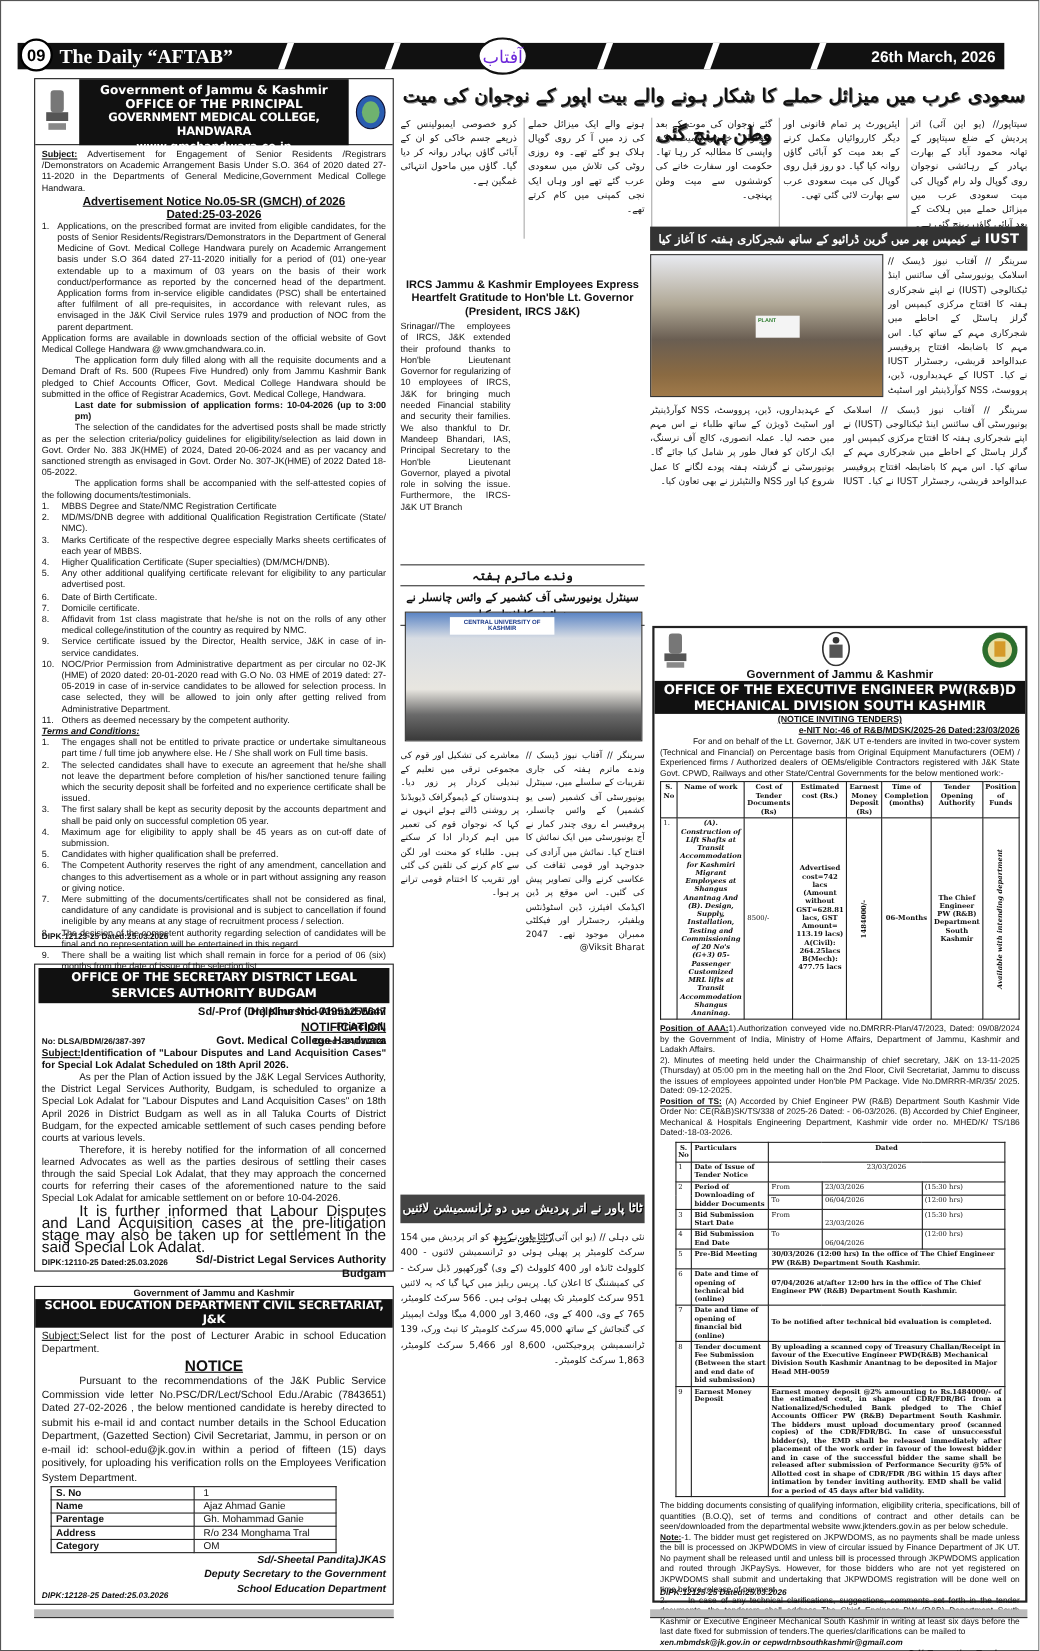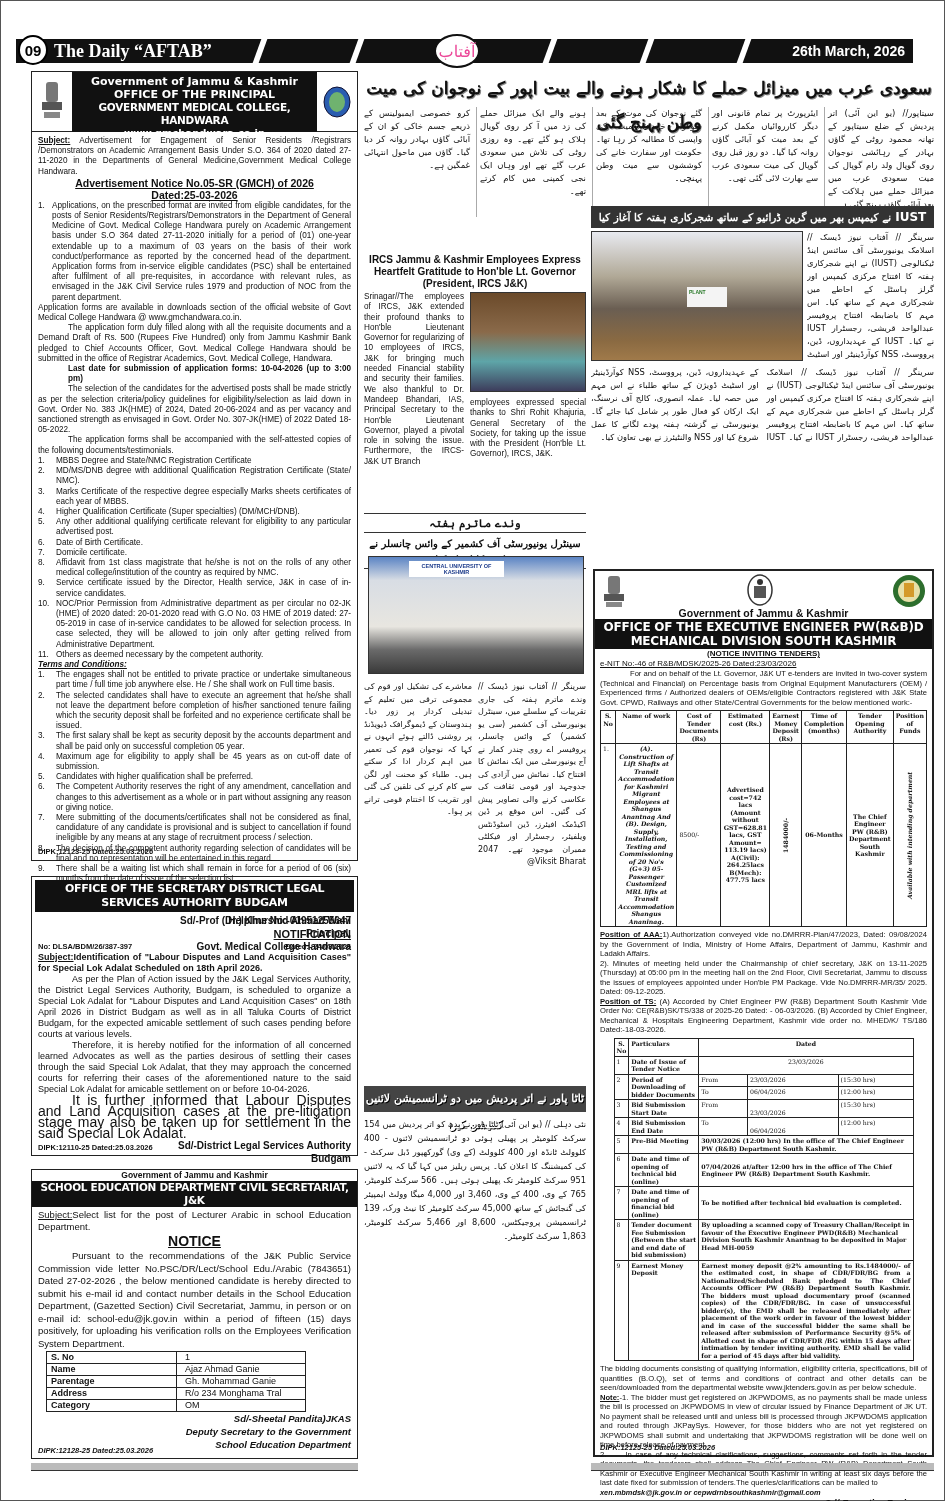--- a/index.html
+++ b/index.html
@@ -4,21 +4,21 @@
 <style>
 *{box-sizing:border-box;margin:0;padding:0}
 html,body{width:945px;height:1501px;background:#fff;overflow:hidden}
 body{font-family:"Liberation Sans",sans-serif;color:#111;position:relative}
 .page{position:absolute;left:0;top:0;width:945px;height:1501px;border:1px solid #555;background:#fff}
 .masthead{position:absolute;left:15px;top:38px;width:897px;height:24px;background:#111;color:#fff;display:flex;align-items:center}
 .mh-num{width:30px;height:30px;border-radius:50%;background:#fff;color:#000;border:2px solid #000;font-weight:bold;font-size:15px;display:flex;align-items:center;justify-content:center;margin-left:2px;margin-top:-2px}
 .mh-title{font-family:"Liberation Serif",serif;font-size:18px;margin-left:6px;font-weight:bold}
 .mh-stripes{flex:1;display:flex;justify-content:space-around;align-items:center;height:100%}
 .mh-stripes span{display:block;width:6px;height:24px;background:#fff;transform:skewX(-20deg)}
-.mh-logo{position:absolute;left:418px;top:-5px;width:46px;height:34px;border-radius:50%;background:#fff;border:2px solid #111;color:#ec4899;font-size:16px;display:flex;align-items:center;justify-content:center;font-family:"DejaVu Serif",serif}
+.mh-logo{position:absolute;left:418px;top:-5px;width:46px;height:34px;border-radius:50%;background:#fff;border:2px solid #111;color:#6d28d9;font-size:16px;display:flex;align-items:center;justify-content:center;font-family:"DejaVu Serif",serif}
 .mh-date{font-size:14px;font-weight:bold;margin-right:8px}
 .box{border:1.5px solid #222;position:absolute}
 .small{font-size:8.2px;line-height:10.2px;text-align:justify}
 .bold{font-weight:bold}
 u{text-decoration:underline}
 .blackbar{background:#111;color:#fff;font-weight:bold;text-align:center;font-family:"DejaVu Sans",sans-serif}
 .dipk{font-size:7.5px;font-weight:bold;position:absolute}
 .sign{text-align:right;font-weight:bold;font-size:10px;line-height:13px}
 .urdu{direction:rtl;font-family:"DejaVu Sans",sans-serif;font-size:8.5px;line-height:13px;text-align:justify}
 .urdu-head{direction:rtl;font-family:"DejaVu Serif",serif;font-weight:bold;text-align:center}
@@ -240,35 +240,31 @@
         <div>Deputy Secretary to the Government</div>
         <div>School Education Department</div>
       </div>
     </div>
     <div class="dipk" style="left:6px;bottom:3px;font-style:italic">DIPK:12128-25 Dated:25.03.2026</div>
   </div>
   <div class="greybar" style="left:30px;top:1462px;width:327px"></div>
 
   <div class="urdu-head" style="position:absolute;left:363px;top:70px;width:570px;height:34px;font-size:17px;line-height:34px;color:#111;text-shadow:1px 1px 0 #888">سعودی عرب میں میزائل حملے کا شکار ہونے والے بیت اپور کے نوجوان کی میت وطن پہنچ گئی</div>
   <div style="position:absolute;left:363px;top:106px;width:570px;height:110px;display:flex;flex-direction:row-reverse;gap:6px">
-    <div class="urdu" style="flex:1;border-left:1px solid #aaa;padding-left:3px">سیتاپور// (یو این آئی) اتر پردیش کے ضلع سیتاپور کے تھانہ محمود روٹی کے گاؤں بہادر کے رہائشی نوجوان روی گوپال ولد رام گوپال کی میت سعودی عرب میں میزائل حملے میں ہلاکت کے بعد آبائی گاؤں پہنچ گئی ہے۔</div>
+    <div class="urdu" style="flex:1;border-left:1px solid #aaa;padding-left:3px">سیتاپور// (یو این آئی) اتر پردیش کے ضلع سیتاپور کے تھانہ محمود آباد کے بھارت بہادر کے رہائشی نوجوان روی گوپال ولد رام گوپال کی میت سعودی عرب میں میزائل حملے میں ہلاکت کے بعد آبائی گاؤں پہنچ گئی ہے۔</div>
     <div class="urdu" style="flex:1;border-left:1px solid #aaa;padding-left:3px">ایئرپورٹ پر تمام قانونی اور دیگر کارروائیاں مکمل کرنے کے بعد میت کو آبائی گاؤں روانہ کیا گیا۔ دو روز قبل روی گوپال کی میت سعودی عرب سے بھارت لائی گئی تھی۔</div>
     <div class="urdu" style="flex:1;border-left:1px solid #aaa;padding-left:3px">گئے نوجوان کی موت کے بعد سوگوار خاندان میت کی واپسی کا مطالبہ کر رہا تھا۔ حکومت اور سفارت خانے کی کوششوں سے میت وطن پہنچی۔</div>
     <div class="urdu" style="flex:1;border-left:1px solid #aaa;padding-left:3px">ہونے والے ایک میزائل حملے کی زد میں آ کر روی گوپال ہلاک ہو گئے تھے۔ وہ روزی روٹی کی تلاش میں سعودی عرب گئے تھے اور وہاں ایک نجی کمپنی میں کام کرتے تھے۔</div>
     <div class="urdu" style="flex:1">کرو خصوصی ایمبولینس کے ذریعے جسم خاکی کو ان کے آبائی گاؤں بہادر روانہ کر دیا گیا۔ گاؤں میں ماحول انتہائی غمگین ہے۔</div>
   </div>
 
   <div style="position:absolute;left:363px;top:253px;width:222px">
     <div style="text-align:center;font-weight:bold;font-size:10px;line-height:12px">IRCS Jammu &amp; Kashmir Employees Express Heartfelt Gratitude to Hon'ble Lt. Governor (President, IRCS J&amp;K)</div>
     <div style="display:flex;gap:6px;margin-top:2px">
       <div style="width:100px;font-size:8.2px;line-height:10.3px;text-align:justify">Srinagar//The employees of IRCS, J&amp;K extended their profound thanks to Hon'ble Lieutenant Governor for regularizing of 10 employees of IRCS, J&amp;K for bringing much needed Financial stability and security their families. We also thankful to Dr. Mandeep Bhandari, IAS, Principal Secretary to the Hon'ble Lieutenant Governor, played a pivotal role in solving the issue. Furthermore, the IRCS-J&amp;K UT Branch</div>
-      <div style="width:116px">
-        <div style="height:100px;border:1px solid #333;background:linear-gradient(180deg,#6b4a2a 0%,#8a6a4a 40%,#5ea5a8 70%,#3d3d5c 100%)"></div>
-        <div style="font-size:8.2px;line-height:10.3px;text-align:justify;margin-top:6px">employees expressed special thanks to Shri Rohit Khajuria, General Secretary of the Society, for taking up the issue with the President (Hon'ble Lt. Governor), IRCS, J&amp;K.</div>
-      </div>
     </div>
   </div>
 
   <div style="position:absolute;left:363px;top:512px;width:222px;border-top:1px solid #333;border-bottom:1px solid #333;height:20px">
     <div class="urdu-head" style="font-size:11px;line-height:20px">وندے ماترم ہفتہ</div>
   </div>
   <div class="urdu-head" style="position:absolute;left:363px;top:535px;width:222px;font-size:10px;line-height:16px;border-bottom:1px solid #333">سینٹرل یونیورسٹی آف کشمیر کے وائس چانسلر نے نمائش کا افتتاح کیا</div>
   <div class="photo" style="left:367px;top:555px;width:216px;height:118px;background:linear-gradient(180deg,#5b84c4 0%,#d8dde4 20%,#e8e6e0 60%,#6a6a6a 80%,#3a3a3a 100%)">
     <div style="position:absolute;left:40px;top:4px;width:95px;background:#fff;color:#1b3a8a;font-size:5.5px;font-weight:bold;text-align:center;padding:2px">CENTRAL UNIVERSITY OF KASHMIR</div>
   </div>
@@ -305,21 +301,21 @@
       <svg width="34" height="34" viewBox="0 0 34 34">
           <circle cx="17" cy="17" r="16" fill="#2d6e2d"></circle>
           <circle cx="17" cy="17" r="11" fill="#e8e0a8"></circle>
           <rect x="12" y="9" width="10" height="14" fill="#d59a2a"></rect>
         </svg>
     </div>
     <div style="text-align:center;font-weight:bold;font-size:10.5px;line-height:12px;margin-top:-4px">Government of Jammu &amp; Kashmir</div>
     <div class="blackbar" style="font-size:12px;line-height:14px;padding:1px 4px;letter-spacing:-0.2px">OFFICE OF THE EXECUTIVE ENGINEER PW(R&amp;B)D MECHANICAL DIVISION SOUTH KASHMIR</div>
     <div style="padding:0 5px">
       <div style="text-align:center;font-weight:bold;font-size:8px;line-height:10px;text-decoration:underline">(NOTICE INVITING TENDERS)</div>
-      <div style="text-align:left;font-weight:normal;font-size:8px;line-height:10px;text-decoration:underline">e-NIT No:-46 of R&amp;B/MDSK/2025-26 Dated:23/03/2026</div>
+      <div style="text-align:right;font-weight:bold;font-size:8px;line-height:10px;text-decoration:underline">e-NIT No:-46 of R&amp;B/MDSK/2025-26 Dated:23/03/2026</div>
       <div class="small" style="text-indent:30px;font-size:7.6px;line-height:9.5px">For and on behalf of the Lt. Governor, J&amp;K UT e-tenders are invited in two-cover system (Technical and Financial) on Percentage basis from Original Equipment Manufacturers (OEM) / Experienced firms / Authorized dealers of OEMs/eligible Contractors registered with J&amp;K State Govt. CPWD, Railways and other State/Central Governments for the below mentioned work:-</div>
       <table class="tb" style="margin:3px 0">
         <tbody>
             <tr>
           <th style="width:16px">S. No</th>
           <th style="width:62px">Name of work</th>
           <th style="width:25px">Cost of Tender Documents (Rs)</th>
           <th style="width:50px">Estimated cost (Rs.)</th>
           <th style="width:25px">Earnest Money Deposit (Rs)</th>
           <th style="width:22px">Time of Completion (months)</th>

